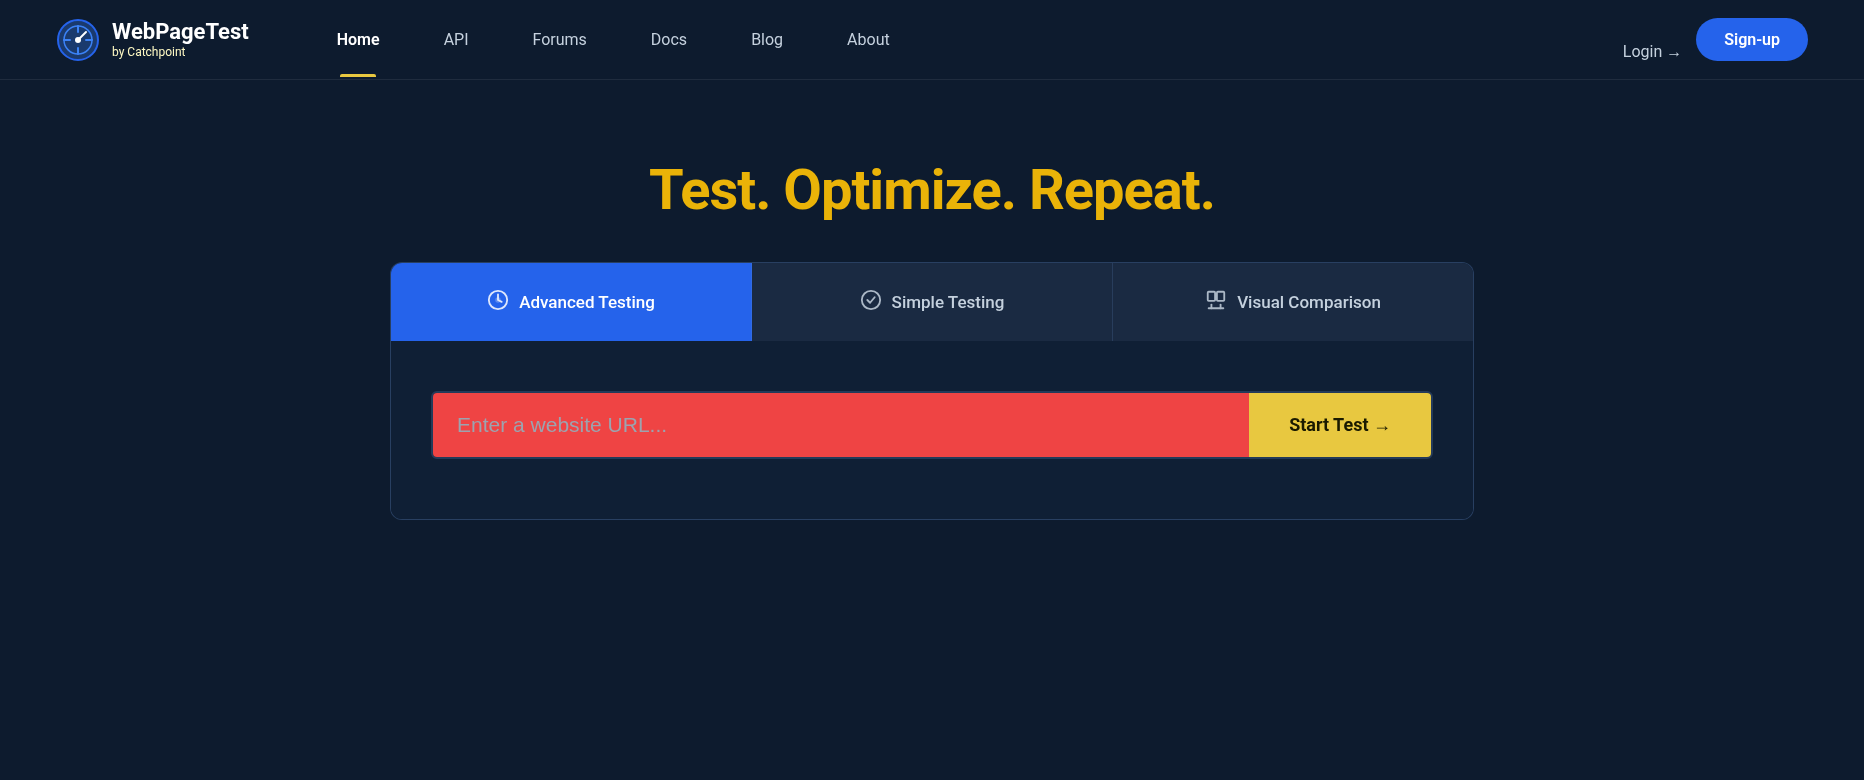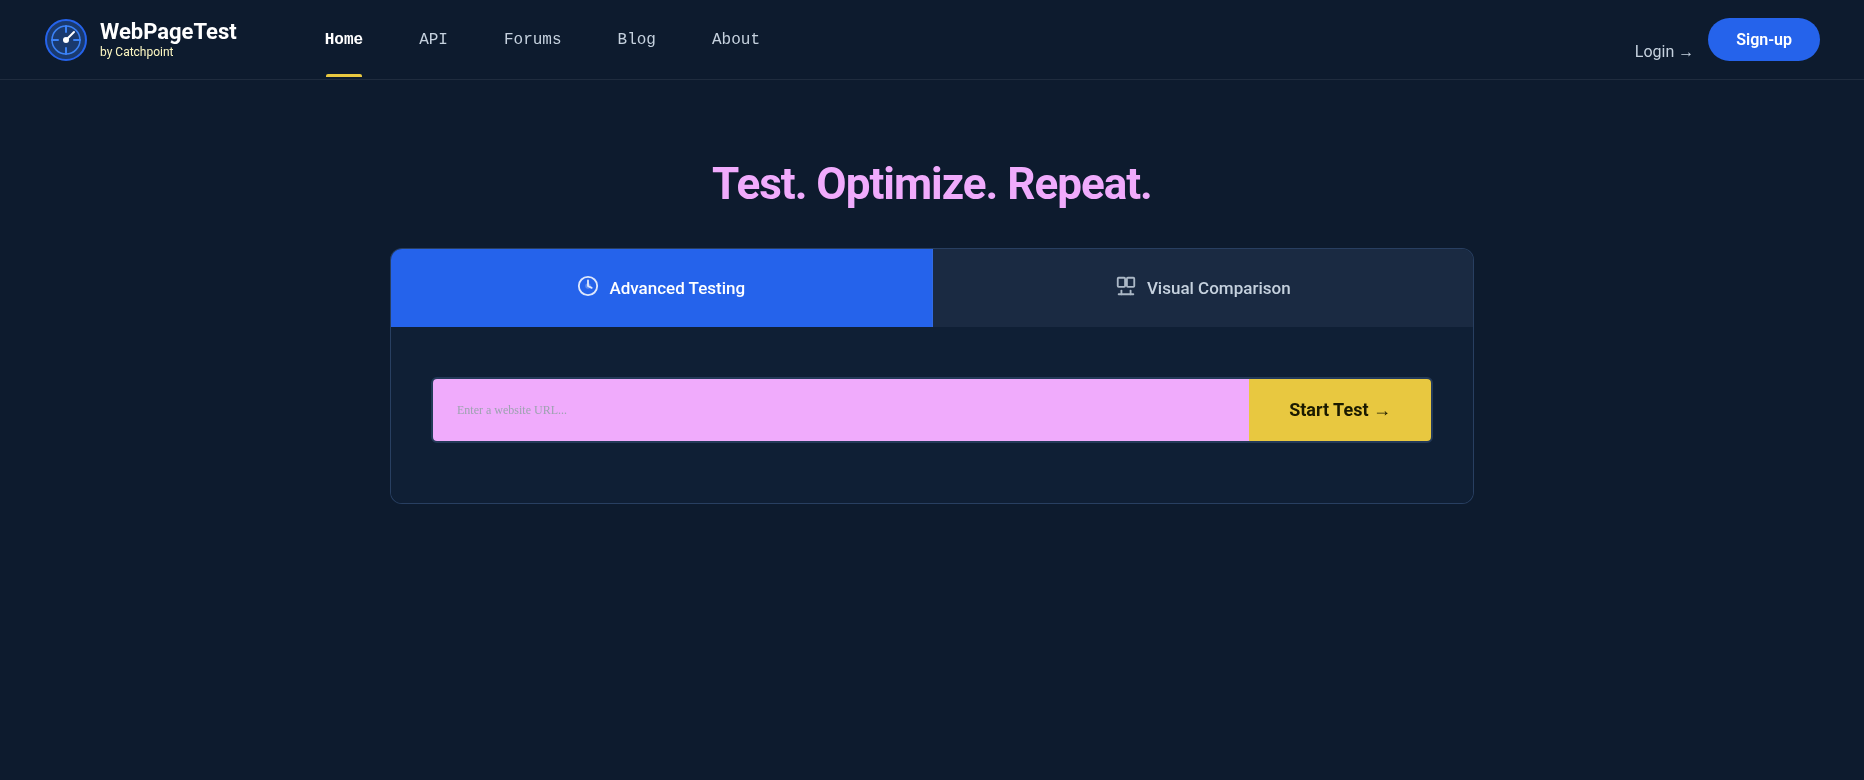--- a/index.html
+++ b/index.html
@@ -15,21 +15,21 @@
       width: 1864px;
       min-height: 780px;
       overflow-x: hidden;
     }
 
     
     nav {
       display: flex;
       align-items: center;
       background-color: #0d1b2e;
-      padding: 0 44px;
+      padding: 0 56px;
       height: 80px;
       border-bottom: 1px solid rgba(255,255,255,0.08);
     }
 
     .logo-area {
       display: flex;
       align-items: center;
       gap: 12px;
       margin-right: 60px;
       text-decoration: none;
@@ -55,23 +55,22 @@
 
     .logo-sub {
       font-size: 12px;
       color: #fef9c3;
       font-weight: 400;
     }
 
     .nav-links {
       display: flex;
       align-items: center;
-      gap: 0;
+      gap: 8px;
       flex: 1;
-      font-family: Liberation Mono, monospace;
     }
 
     .nav-link {
       padding: 28px 28px;
       font-size: 16px;
       color: #c5d1de;
       text-decoration: none;
       cursor: pointer;
       position: relative;
       font-weight: 400;
@@ -128,23 +127,23 @@
 
     
     .hero {
       display: flex;
       flex-direction: column;
       align-items: center;
       padding: 80px 40px 60px;
     }
 
     .hero-title {
-      font-size: 44px;
+      font-size: 56px;
       font-weight: 700;
-      color: #f0abfc;
+      color: #eab308;
       text-align: left;
       letter-spacing: -1px;
       line-height: 1.1;
     }
 
     
     .test-card {
       width: 1084px;
       margin: 40px auto 4px;
       border: 1px solid rgba(100,140,200,0.3);
@@ -195,26 +194,26 @@
     .url-input-row {
       display: flex;
       border-radius: 6px;
       overflow: hidden;
       border: 2px solid rgba(100,140,200,0.25);
     }
 
     .url-input {
       flex: 1;
       padding: 20px 24px;
-      font-size: 12px;
-      background: #f0abfc;
+      font-size: 21px;
+      background: #ef4444;
       border: none;
       outline: none;
       color: #333;
-      font-family: Liberation Serif, serif;
+      font-family: Liberation Sans, sans-serif;
     }
 
     .url-input::placeholder {
       color: #9ca3af;
     }
 
     .start-test-btn {
       background: #e8c840;
       color: #1a1a00;
       border: none;
@@ -248,20 +247,21 @@
     <div class="logo-text">
       <span class="logo-name">WebPageTest</span>
       <span class="logo-sub">by Catchpoint</span>
     </div>
   </a>
 
   <div class="nav-links">
     <a class="nav-link active" href="#">Home</a>
     <a class="nav-link" href="#">API</a>
     <a class="nav-link" href="#">Forums</a>
+    <a class="nav-link" href="#">Docs</a>
     <a class="nav-link" href="#">Blog</a>
     <a class="nav-link" href="#">About</a>
   </div>
 
   <div class="nav-right">
     <button class="login-btn">Login →</button>
     <button class="signup-btn">Sign-up</button>
   </div>
 </nav>
 
@@ -276,20 +276,29 @@
             <circle cx="12" cy="12" r="10"></circle>
             <polyline points="12 6 12 12 16 14"></polyline>
             <circle cx="12" cy="12" r="3" fill="currentColor" stroke="none" opacity="0.3"></circle>
           </svg>
         </span>
         <span>Advanced Testing</span>
       </div>
       <div class="test-tab">
         <span class="test-tab-icon">
           <svg width="22" height="22" viewBox="0 0 24 24" fill="none" stroke="currentColor" stroke-width="2" stroke-linecap="round" stroke-linejoin="round">
+            <circle cx="12" cy="12" r="10"></circle>
+            <polyline points="8 12 11 15 16 9"></polyline>
+          </svg>
+        </span>
+        <span>Simple Testing</span>
+      </div>
+      <div class="test-tab">
+        <span class="test-tab-icon">
+          <svg width="22" height="22" viewBox="0 0 24 24" fill="none" stroke="currentColor" stroke-width="2" stroke-linecap="round" stroke-linejoin="round">
             <rect x="3" y="3" width="8" height="10" rx="1"></rect>
             <rect x="13" y="3" width="8" height="10" rx="1"></rect>
             <line x1="7" y1="17" x2="7" y2="21"></line>
             <line x1="17" y1="17" x2="17" y2="21"></line>
             <line x1="4" y1="21" x2="20" y2="21"></line>
           </svg>
         </span>
         <span>Visual Comparison</span>
       </div>
     </div>

